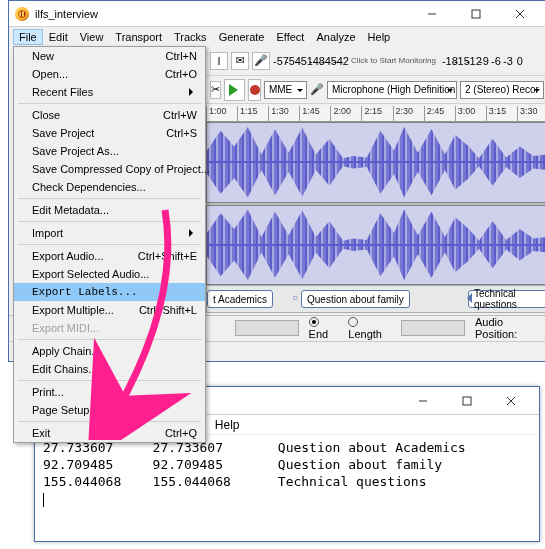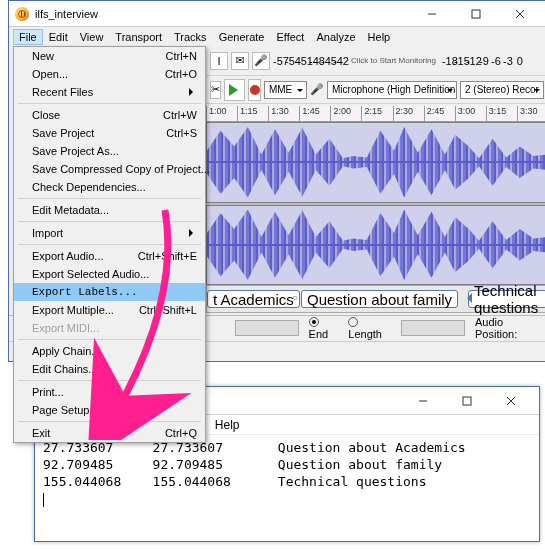--- a/index.html
+++ b/index.html
@@ -53,21 +53,21 @@
   .wave { flex:1; background:#cfd0eb; position:relative; overflow:hidden; border:1px solid #808080;}
   .wave .wcanvas { position:absolute; inset:0;
     background:
       linear-gradient(#5a5ad1,#5a5ad1) center/100% 2px no-repeat,
       repeating-linear-gradient(90deg, rgba(80,80,200,.9) 0 2px, rgba(80,80,200,.3) 2px 4px, rgba(80,80,200,.7) 4px 7px);
     clip-path: polygon(0 35%,4% 10%,8% 30%,12% 5%,16% 40%,20% 8%,24% 38%,28% 6%,32% 40%,36% 20%,40% 45%,43% 42%,47% 44%,51% 10%,55% 35%,58% 5%,62% 38%,66% 8%,70% 40%,73% 15%,77% 30%,80% 45%,84% 20%,88% 44%,92% 30%,96% 42%,100% 40%,100% 60%,96% 58%,92% 70%,88% 56%,84% 80%,80% 55%,77% 70%,73% 85%,70% 60%,66% 92%,62% 62%,58% 95%,55% 65%,51% 90%,47% 56%,43% 58%,40% 55%,36% 80%,32% 60%,28% 94%,24% 62%,20% 92%,16% 60%,12% 95%,8% 70%,4% 90%,0 65%);
   }
 
   
   .labels { position:absolute; left:197px; right:0; bottom:48px; height:28px; background:#e8e8e8; border:1px solid #aaa; display:flex; align-items:center;}
-  .lbl { position:absolute; top:4px; height:18px; background:#fff; border:1px solid #5577aa; border-radius:3px; font-size:15px; padding:1px 5px; display:flex; align-items:center;}
+  .lbl { position:absolute; top:4px; height:18px; background:#fff; border:1px solid #5577aa; border-radius:3px; font-size:10px; padding:1px 5px; display:flex; align-items:center;}
   .lbl::before{content:"";position:absolute;left:-7px;top:2px;width:0;height:0;border:5px solid transparent;border-right-color:#5577aa;}
   .lbl.circ::before{content:"○";border:none;left:-10px;top:1px;color:#5577aa;font-size:10px;}
 
   
   .selbar { position:absolute; left:0; right:0; bottom:22px; height:24px; background:#f0f0f0; border-top:1px solid #bbb; display:flex; align-items:center; gap:10px; padding:0 6px; font-size:10px;}
   .selbar .box { width:70px; height:16px; background:#ddd; border:1px solid #aaa;}
   .radio{width:10px;height:10px;border:1px solid #555;border-radius:50%;display:inline-block;margin-right:3px;position:relative;top:1px;}
   .radio.on::after{content:"";position:absolute;left:2px;top:2px;width:4px;height:4px;background:#000;border-radius:50%;}
 
   .aud-status { position:absolute; left:0; right:0; bottom:0; height:20px; background:#f0f0f0; border-top:1px solid #ccc; }

